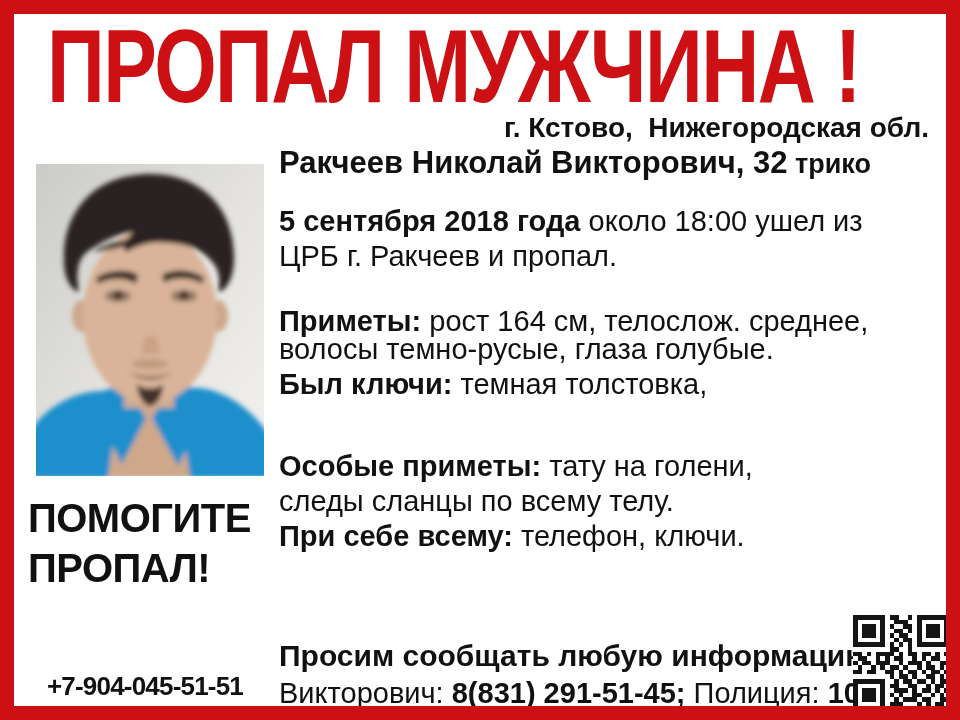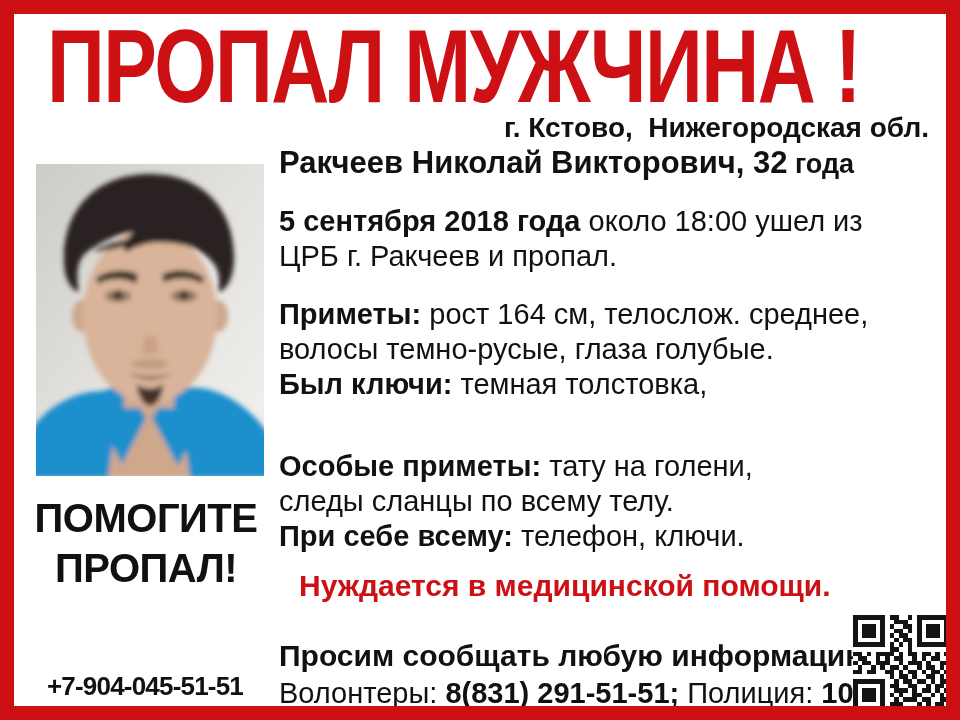--- a/index.html
+++ b/index.html
@@ -43,21 +43,21 @@
   }
   .line b{font-weight:700;margin-top:24px;}
   .name-line{font-size:31px;font-weight:700;}
   .name-line .age{font-size:27px;}
   .medical{
     color:var(--accent);font-weight:700;font-size:30px;left:285px;
   }
   .report-title{font-weight:700;font-size:30px;}
   .help{
     position:absolute;left:14px;top:479px;width:236px;
-    text-align:center;font-weight:700;font-size:40px;line-height:50px;
+    font-weight:700;font-size:40px;line-height:50px;
     letter-spacing:-0.5px;
   }
   .contacts{
     position:absolute;left:10px;top:590px;width:242px;
     text-align:center;font-weight:700;font-size:26px;line-height:33px;
     letter-spacing:-0.8px;white-space:pre;
   }
   .qr{
     position:absolute;left:839px;top:601px;width:96px;height:96px;
     display:grid;
@@ -105,39 +105,38 @@
         <circle cx="82" cy="131" r="4.5" fill="#3a2d24"></circle>
         <circle cx="148" cy="131" r="4.5" fill="#3a2d24"></circle>
         <path d="M109,172 C107,180 105,186 107,190 L122,190 C124,186 122,180 120,172 Z" fill="#c69a7c" opacity="0.7"></path>
         <ellipse cx="114" cy="200" rx="18" ry="5" fill="#b08a6e" opacity="0.6"></ellipse>
         <path d="M92,208 C105,214 124,214 136,208 C124,218 105,218 92,208 Z" fill="#7d5846"></path>
         <path d="M101,220 C107,226 121,226 127,220 C127,234 119,242 114,242 C109,242 101,232 101,220 Z" fill="#43332a"></path>
       </g>
     </svg>
   </div>
 
-  <div class="line name-line" style="top:131px"><span>Ракчеев Николай Викторович, 32</span><span class="age"> года</span></div>
+  <div class="line name-line" style="top:131px"><span>Ракчеев Николай Викторович, 32</span><span class="age"> трико</span></div>
 
   <div class="line" style="top:190px"><b>5 сентября 2018 года</b><span> около 18:00 ушел из</span></div>
   <div class="line" style="top:225px">ЦРБ г. Ракчеев и пропал.</div>
 
-  <div class="line" style="top:283px"><b>Приметы:</b><span> рост 164 см, телослож. среднее,</span></div>
+  <div class="line" style="top:290px"><b>Приметы:</b><span> рост 164 см, телослож. среднее,</span></div>
   <div class="line" style="top:318px">волосы темно-русые, глаза голубые.</div>
 
   <div class="line" style="top:353px"><b>Был ключи:</b><span> темная толстовка,</span></div>
 
   <div class="line" style="top:435px"><b>Особые приметы:</b><span> тату на голени,</span></div>
   <div class="line" style="top:470px">следы сланцы по всему телу.</div>
 
   <div class="line" style="top:505px"><b>При себе всему:</b><span> телефон, ключи.</span></div>
 
-  <div class="line medical" style="top:554px">Нуждается в медицинской помощи.</div>
 
   <div class="line report-title" style="top:624px">Просим сообщать любую информацию:</div>
-  <div class="line" style="top:662px"><span>Волонтеры: </span><b>8(831) 291-51-51;</b><span> Полиция: </span><b>102</b></div>
+  <div class="line" style="top:662px"><span>Викторович: </span><b>8(831) 291-51-45;</b><span> Полиция: </span><b>102</b></div>
 
   <div class="help">
     <div>ПОМОГИТЕ</div>
     <div>ПРОПАЛ!</div>
   </div>
 
   <div class="contacts">
     <div>+7-904-045-51-51</div>
     
     

